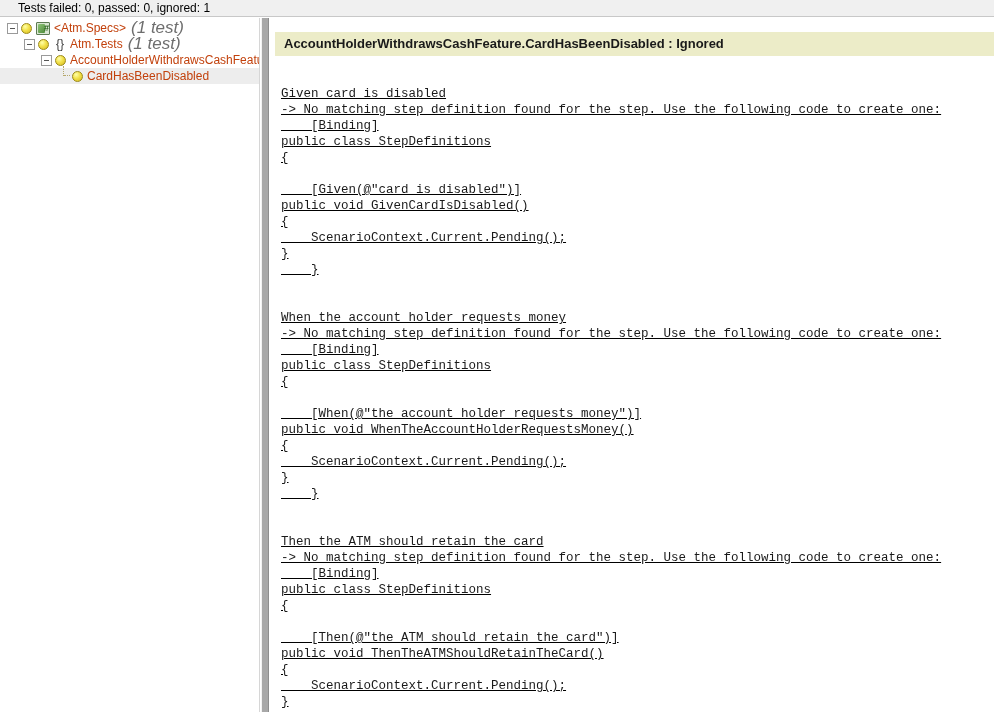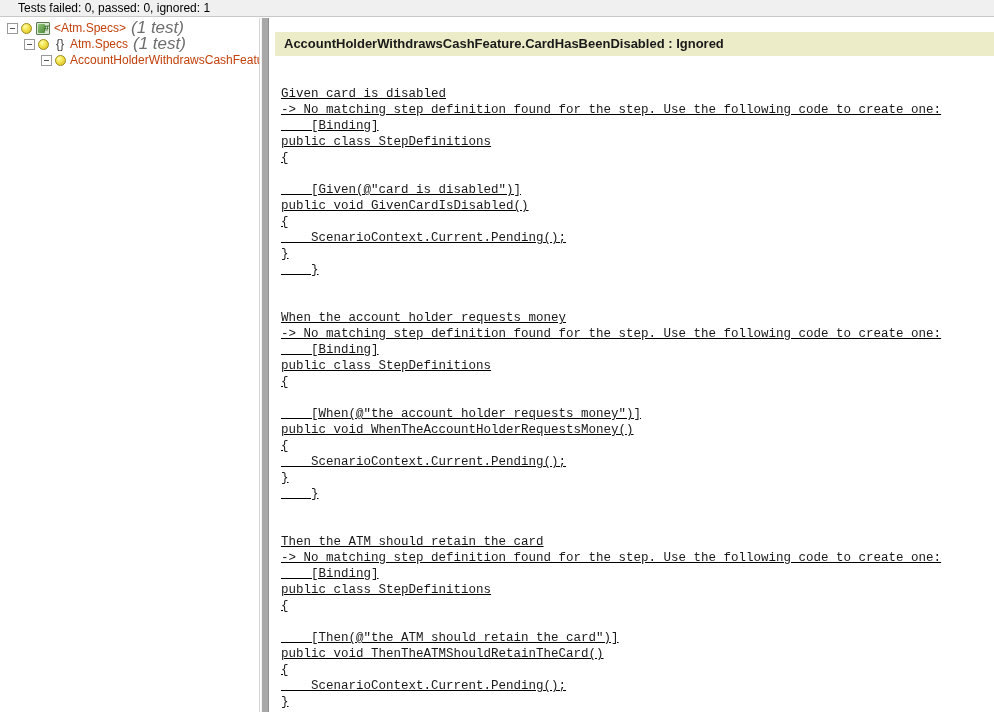--- a/index.html
+++ b/index.html
@@ -262,32 +262,41 @@
           </span>
         <span class="node-label">&lt;Atm.Specs&gt;</span>
         <span class="node-count">(1 test)</span>
       </div>
 
       <div class="tree-row">
         <span class="tree-indent" style="width:24px;"></span>
         <span class="expander"></span>
         <span class="status-dot"></span>
         <span class="icon-ns">{}</span>
-        <span class="node-label">Atm.Specs</span>
+        <span class="node-label">Atm.Tests</span>
         <span class="node-count">(1 test)</span>
       </div>
 
       <div class="tree-row">
         <span class="tree-indent" style="width:41px;"></span>
         <span class="expander"></span>
         <span class="status-dot"></span>
         <span class="node-label">AccountHolderWithdrawsCashFeature</span>
         <span class="node-count"></span>
       </div>
 
+      <div class="tree-row selected">
+        <span class="tree-indent" style="width:58px;"></span>
+        <span class="expander-spacer">
+            <span class="elbow"></span>
+          </span>
+        <span class="status-dot"></span>
+        <span class="node-label">CardHasBeenDisabled</span>
+        <span class="node-count"></span>
+      </div>
 
     </div>
   </div>
 
   <div id="splitter"></div>
 
   <div id="detail-pane">
     <div id="detail-header">AccountHolderWithdrawsCashFeature.CardHasBeenDisabled : Ignored</div>
     <div id="detail-body">
       <pre id="detail-text">Given card is disabled

